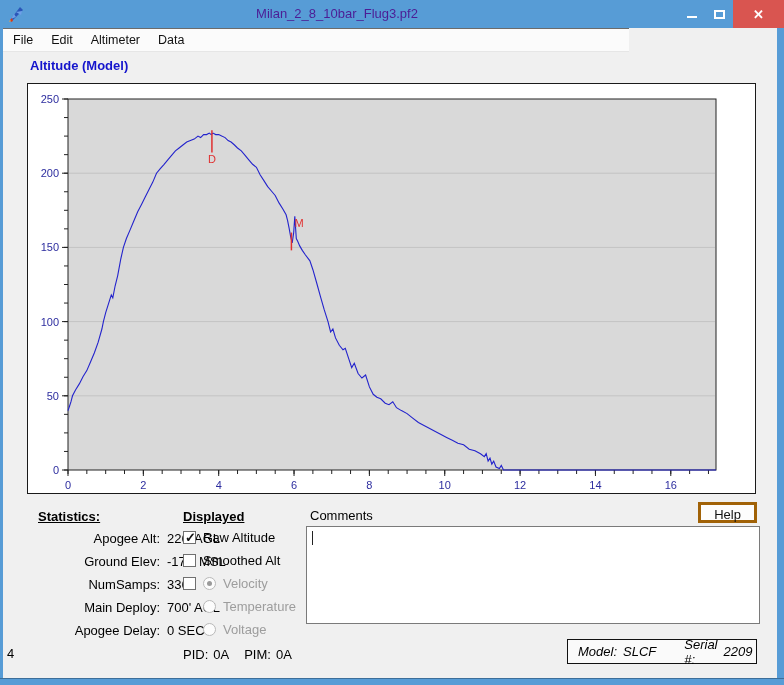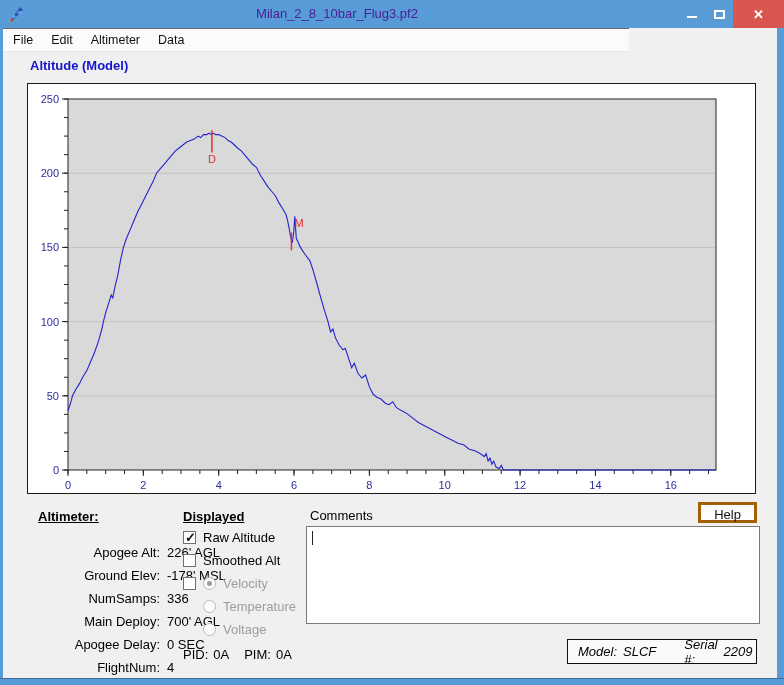--- a/index.html
+++ b/index.html
@@ -27,21 +27,21 @@
 
   .chart-title { position:absolute; left:30px; top:58px; font-weight:bold; font-size:13px; color:#1414cc; }
   .chart-panel { position:absolute; left:27px; top:83px; width:729px; height:411px; background:#fff; border:1px solid #1a1a1a; }
   .chart-panel svg { display:block; font-family:"Liberation Sans", sans-serif; }
 
   
   .sec-header { position:absolute; font-weight:bold; text-decoration:underline; font-size:13px; }
   .stats-h { left:38px; top:509px; }
   .disp-h  { left:183px; top:509px; }
 
-  .stats-rows { position:absolute; left:0; top:541px; width:300px; }
+  .stats-rows { position:absolute; left:0; top:527px; width:300px; }
   .stat-row { height:23px; display:flex; align-items:center; }
   .stat-label { width:160px; text-align:right; }
   .stat-value { margin-left:7px; }
 
   .disp-rows { position:absolute; left:183px; top:526px; width:290px; }
   .disp-row { height:23px; display:flex; align-items:center; }
   .cb { width:13px; height:13px; border:1px solid #707070; background:#fff; position:relative; flex:0 0 auto; }
   .cb.checked::after { content:"✓"; position:absolute; left:0; top:-2px; width:13px; text-align:center; font-size:13px; font-weight:bold; color:#111; }
   .radio { width:13px; height:13px; border:1px solid #b9b9b9; border-radius:50%; background:#fcfcfc; position:relative; flex:0 0 auto; }
   .radio.selected::after { content:""; position:absolute; left:3px; top:3px; width:5px; height:5px; border-radius:50%; background:#9a9a9a; }
@@ -192,21 +192,21 @@
         <line x1="642.7906976744187" y1="386" x2="642.7906976744187" y2="392" stroke="#222222"></line>
         <text x="642.7906976744187" y="405" fill="#2d2d9f" font-size="11" text-anchor="middle">16</text>
         <polyline points="40.0,326.6 41.5,322.2 43.0,317.7 44.5,311.8 47.5,305.9 51.3,299.9 55.1,292.5 58.8,286.6 62.6,277.7 66.4,268.8 70.1,258.4 73.9,245.0 75.4,237.6 77.7,228.7 81.4,216.8 83.3,210.9 84.8,213.9 87.1,202.0 89.7,191.6 92.7,175.3 95.4,163.4 98.4,154.5 102.2,145.6 105.9,136.7 109.7,127.8 113.5,120.4 117.2,112.9 121.0,105.5 124.8,98.1 128.5,89.2 132.3,84.7 136.1,80.3 139.8,75.8 143.6,71.4 147.4,66.9 151.1,64.0 154.9,61.0 158.7,58.0 162.4,56.6 166.2,55.1 170.0,52.1 172.6,53.6 175.6,50.6 178.6,50.6 181.3,49.1 183.2,50.6 185.0,49.1 187.7,50.6 190.7,50.6 193.7,52.1 197.1,53.6 200.1,56.6 203.1,58.0 206.5,61.0 209.5,64.0 213.3,66.9 217.1,71.4 220.8,75.8 224.6,80.3 228.4,83.3 232.1,90.7 235.9,96.6 239.7,102.6 243.4,107.0 247.2,111.5 251.0,118.9 254.7,124.8 258.1,130.8 259.6,136.7 261.1,144.1 262.7,153.0 264.2,158.9 265.7,148.6 266.8,132.2 268.3,154.5 269.8,157.5 271.7,161.9 274.3,166.4 277.3,170.8 281.9,176.8 284.9,185.7 288.7,199.0 292.4,212.4 296.2,225.7 300.0,237.6 302.6,248.0 304.9,245.0 307.5,253.9 311.3,261.3 315.0,265.8 317.3,264.3 320.7,274.7 323.7,283.6 326.3,279.2 330.1,289.5 333.9,294.0 337.6,291.0 341.4,302.9 345.2,310.3 348.9,313.3 352.7,314.8 357.2,319.2 361.0,320.7 364.8,317.7 368.5,323.7 373.4,326.6 379.1,329.6 384.7,334.1 390.4,338.5 396.0,341.5 401.7,344.4 407.3,347.4 413.0,350.4 418.6,353.4 424.3,356.3 429.9,359.3 435.6,360.8 441.2,365.2 446.9,366.7 452.5,369.7 456.3,372.6 458.2,369.7 460.1,377.1 462.0,374.1 463.8,380.1 465.7,377.1 468.0,383.0 471.4,384.5 473.3,381.5 475.5,386.0 480.8,386.0 492.1,386.0 510.9,386.0 529.8,386.0 548.6,386.0 567.4,386.0 586.3,386.0 605.1,386.0 624.0,386.0 642.8,386.0 661.6,386.0 688.0,386.0" fill="none" stroke="#2323cc" stroke-width="1.1"></polyline>
         <line x1="183.91627906976746" y1="68.42399999999998" x2="183.91627906976746" y2="46.16399999999999" stroke="#e03030" stroke-width="1.5"></line>
         <text x="183.91627906976746" y="78.81200000000001" fill="#e03030" font-size="11" text-anchor="middle">D</text>
         <line x1="263.4093023255814" y1="166.368" x2="263.4093023255814" y2="148.56" stroke="#e03030" stroke-width="1.5"></line>
         <text x="266.4093023255814" y="142.624" fill="#e03030" font-size="11" text-anchor="start">M</text>
       </svg>
   </div>
 
-  <div class="sec-header stats-h">Altimeter:</div>
+  <div class="sec-header stats-h">Statistics:</div>
   <div class="stats-rows">
     <div class="stat-row">
       <span class="stat-label">Apogee Alt:</span>
       <span class="stat-value">226' AGL</span>
     </div>
     <div class="stat-row">
       <span class="stat-label">Ground Elev:</span>
       <span class="stat-value">-178' MSL</span>
     </div>
     <div class="stat-row">
@@ -215,21 +215,20 @@
     </div>
     <div class="stat-row">
       <span class="stat-label">Main Deploy:</span>
       <span class="stat-value">700' AGL</span>
     </div>
     <div class="stat-row">
       <span class="stat-label">Apogee Delay:</span>
       <span class="stat-value">0 SEC</span>
     </div>
     <div class="stat-row">
-      <span class="stat-label">FlightNum:</span>
       <span class="stat-value">4</span>
     </div>
   </div>
 
   <div class="sec-header disp-h">Displayed</div>
   <div class="disp-rows">
     <div class="disp-row">
       <span class="cb checked"></span>
       <span class="disp-label">Raw Altitude</span>
     </div>

